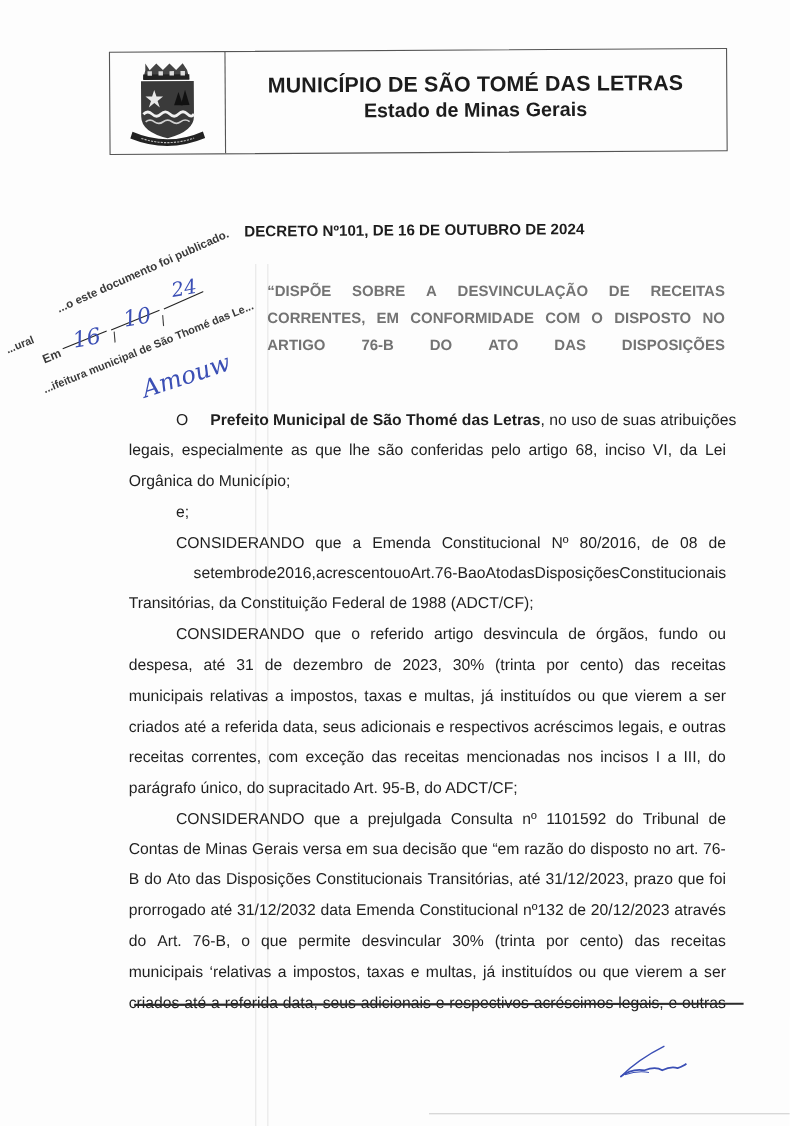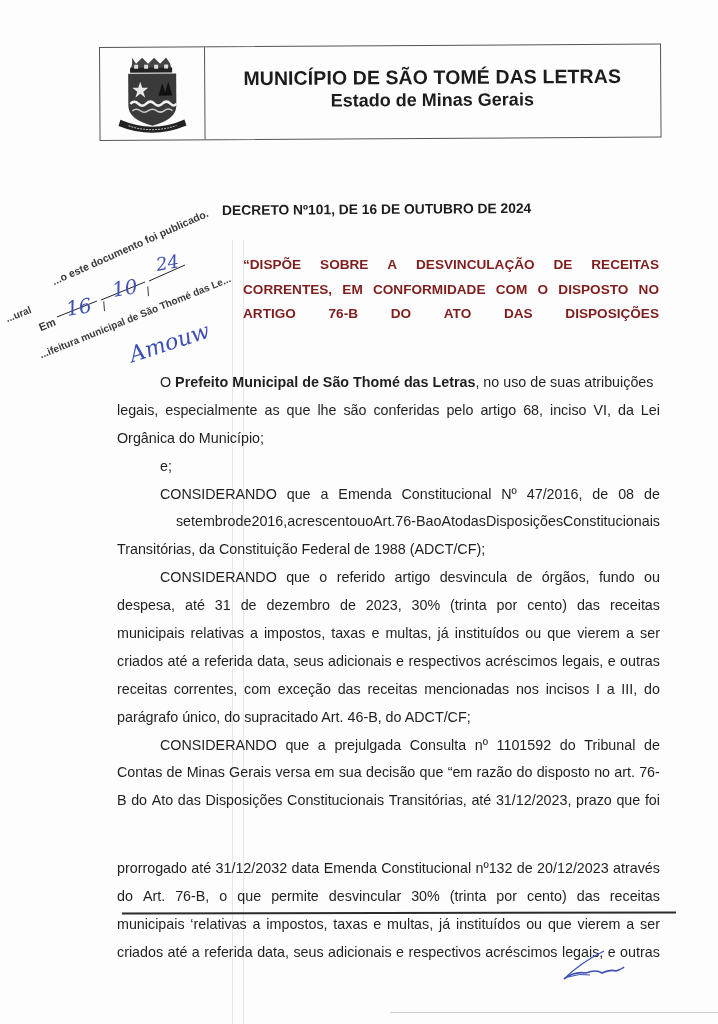--- a/index.html
+++ b/index.html
@@ -28,30 +28,30 @@
   }
   .header-subtitle {
     position:absolute; left:104px; right:0; top:44px; text-align:center;
     font-weight:bold; font-size:18px; color:#1c1c1c;
   }
   
   .decree-title {
     position:absolute; left:222px; top:203px; font-weight:bold; font-size:13.8px;
     transform:rotate(-0.4deg); transform-origin:left top; color:#1c1c1c;
   }
-  .ementa { position:absolute; left:243px; top:255px; width:416px; font-weight:bold; font-size:13.6px; color:#7f1d1d; }
+  .ementa { position:absolute; left:243px; top:255px; width:416px; font-weight:bold; font-size:13.6px; color:#737373; }
   .ementa .ln { display:block; text-align:justify; text-align-last:justify; height:24.5px; white-space:nowrap; }
   .ementa .ln.last { text-align-last:left; }
   
   .body-text { position:absolute; left:117px; top:372px; width:543px; font-size:14.3px; color:#1f1f1f; }
   .ln { display:flex; justify-content:space-between; height:27.9px; line-height:20px; white-space:nowrap; }
   .ln.left { justify-content:flex-start; gap:0; }
   .ln.indent { padding-left:43px; }
   .ln .t { white-space:pre; }
-  b { font-weight:bold; }
+  b { font-weight:bold;margin-left:16px; }
   
   .stamp { position:absolute; left:0; top:0; width:260px; height:380px; pointer-events:none; }
   .stamp-text { position:absolute; font-size:10px; font-weight:bold; color:#3a3a3a; white-space:nowrap; transform-origin:left top; }
   .hand { position:absolute; color:#3b4fb5; font-family:"DejaVu Serif", serif; font-style:italic; white-space:nowrap; }
   
   .footer-rule { position:absolute; left:122px; top:912px; width:554px; height:2px; background:#2b2b2b; transform:rotate(-0.1deg); }
   .footer-faint { position:absolute; left:390px; top:1012px; width:328px; height:1px; background:#cfcfcf; }
   .sig { position:absolute; left:560px; top:945px; width:70px; height:40px; }
 </style>
 </head>
@@ -166,21 +166,21 @@
 
     <div class="ln left" style="padding-left:43px">e;</div>
 
     <div class="ln j indent" style="display: flex; justify-content: space-between;">
         <span class="t">CONSIDERANDO</span>
         <span class="t">que</span>
         <span class="t">a</span>
         <span class="t">Emenda</span>
         <span class="t">Constitucional</span>
         <span class="t">Nº</span>
-        <span class="t">47/2016,</span>
+        <span class="t">80/2016,</span>
         <span class="t">de</span>
         <span class="t">08</span>
         <span class="t">de</span>
       </div>
     <div class="ln j" style="display: flex; justify-content: flex-end;">
         <span class="t">setembro</span>
         <span class="t">de</span>
         <span class="t">2016,</span>
         <span class="t">acrescentou</span>
         <span class="t">o</span>
@@ -260,21 +260,21 @@
         <span class="t">das</span>
         <span class="t">receitas</span>
         <span class="t">mencionadas</span>
         <span class="t">nos</span>
         <span class="t">incisos</span>
         <span class="t">I</span>
         <span class="t">a</span>
         <span class="t">III,</span>
         <span class="t">do</span>
       </div>
-    <div class="ln left">parágrafo único, do supracitado Art. 46-B, do ADCT/CF;</div>
+    <div class="ln left">parágrafo único, do supracitado Art. 95-B, do ADCT/CF;</div>
 
     <div class="ln j indent" style="display: flex; justify-content: space-between;">
         <span class="t">CONSIDERANDO</span>
         <span class="t">que</span>
         <span class="t">a</span>
         <span class="t">prejulgada</span>
         <span class="t">Consulta</span>
         <span class="t">nº</span>
         <span class="t">1101592</span>
         <span class="t">do</span>
@@ -306,21 +306,21 @@
         <span class="t">das</span>
         <span class="t">Disposições</span>
         <span class="t">Constitucionais</span>
         <span class="t">Transitórias,</span>
         <span class="t">até</span>
         <span class="t">31/12/2023,</span>
         <span class="t">prazo</span>
         <span class="t">que</span>
         <span class="t">foi</span>
       </div>
-    <div class="ln j" style="display: flex; justify-content: space-between; margin-top: 40px;">
+    <div class="ln j" style="display: flex; justify-content: space-between;">
         <span class="t">prorrogado</span>
         <span class="t">até</span>
         <span class="t">31/12/2032</span>
         <span class="t">data</span>
         <span class="t">Emenda</span>
         <span class="t">Constitucional</span>
         <span class="t">nº132</span>
         <span class="t">de</span>
         <span class="t">20/12/2023</span>
         <span class="t">através</span>

